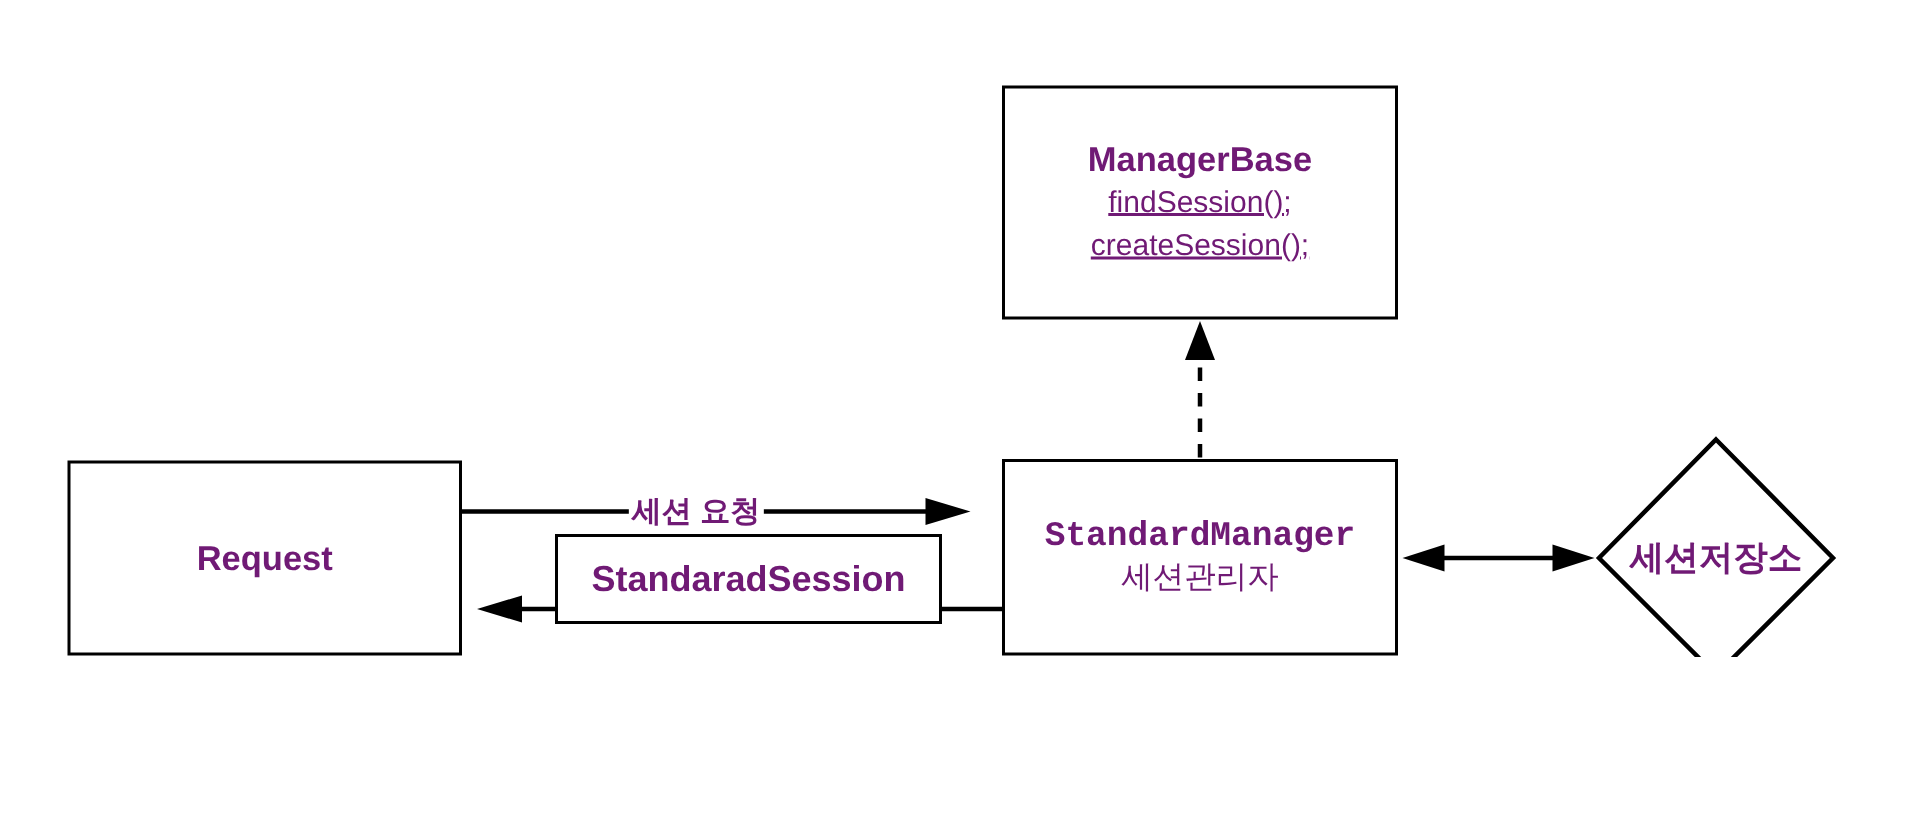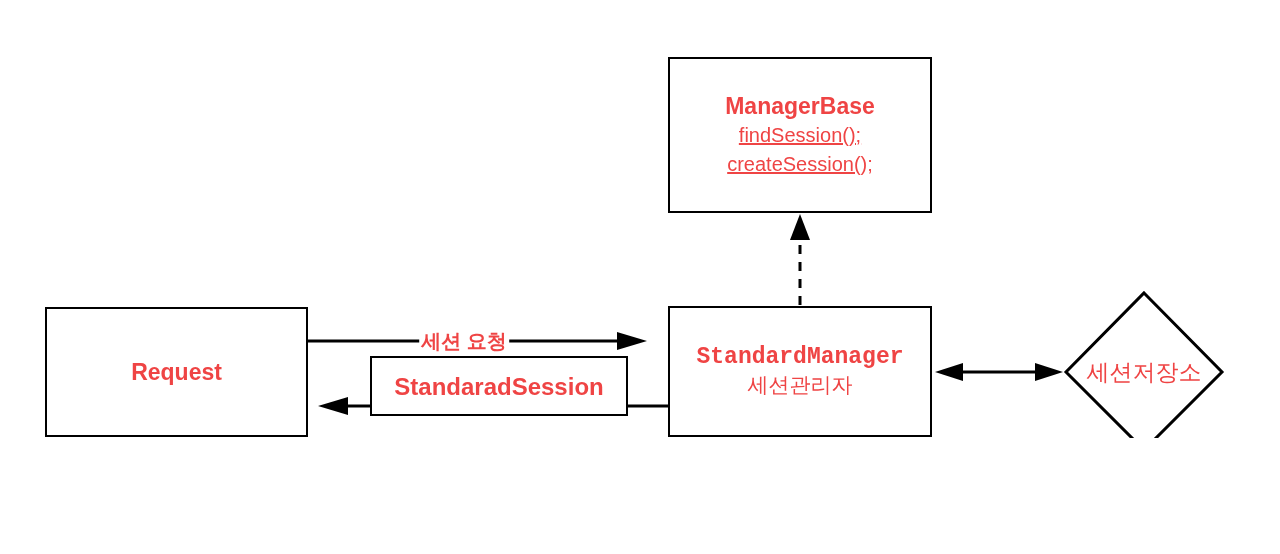--- a/index.html
+++ b/index.html
@@ -6,21 +6,21 @@
     margin: 0;
     padding: 0;
     background: #ffffff;
   }
   .canvas {
     position: relative;
     width: 1280px;
     height: 438px;
     background: #ffffff;
     font-family: "Liberation Sans", sans-serif;
-    color: #ef4444;
+    color: #701a75;
     overflow: hidden;
   }
   .connectors {
     position: absolute;
     left: 0;
     top: 0;
     width: 1280px;
     height: 554px;
   }
   .node {
@@ -68,21 +68,21 @@
     font-size: 20px;
     background: #ffffff;
     padding: 0 2px;
     white-space: nowrap;
   }
   .diamond-label {
     position: absolute;
     left: 1144px;
     top: 372px;
     transform: translate(-50%, -50%);
-    font-weight: normal;
+    font-weight: bold;
     font-size: 23px;
     white-space: nowrap;
   }
 </style>
 </head>
 <body>
 
 <div class="canvas">
 
   <svg class="connectors" viewBox="0 0 1280 554" xmlns="http://www.w3.org/2000/svg">

